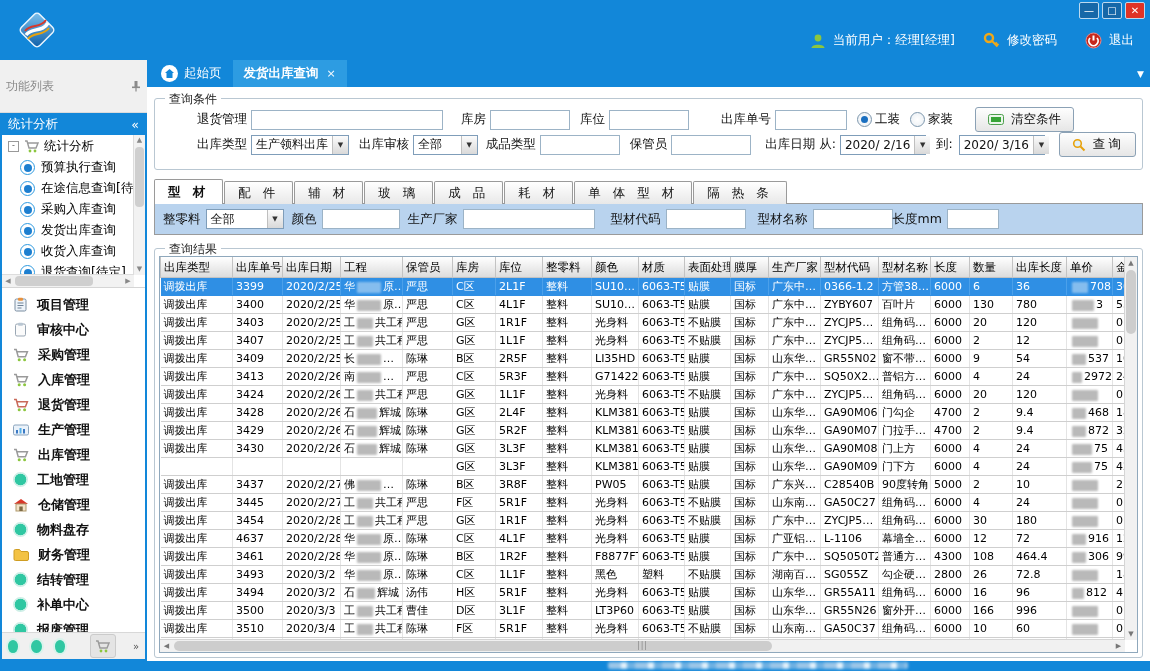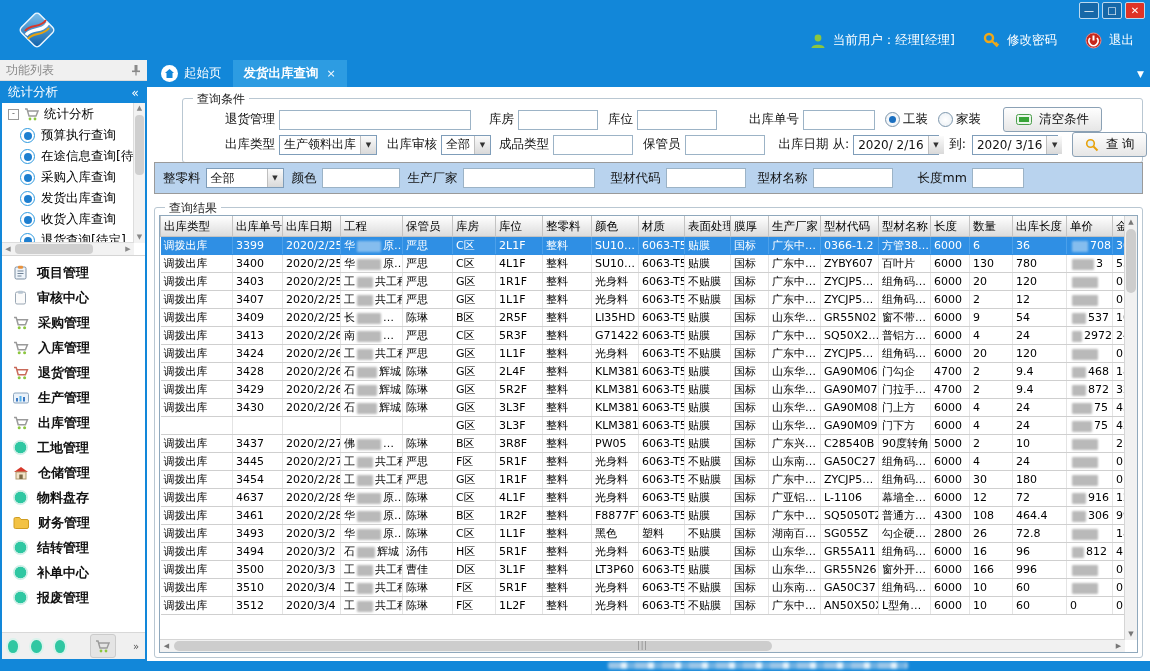--- a/index.html
+++ b/index.html
@@ -14,21 +14,21 @@
   .win-btn{width:18px;height:15px;display:flex;align-items:center;justify-content:center;color:#fff;font-size:10px;line-height:1;border:1px solid #bcd9ef;border-radius:2px;background:#1668a8;cursor:default;}
   .win-btn.close{background:#e03326;}
   .user-bar{position:absolute;right:16px;top:32px;display:flex;align-items:center;gap:7px;color:#fff;font-size:12.5px;white-space:nowrap;}
   .user-bar .gap{width:14px;}
 
   
   .app-body{display:flex;height:601px;background:#fff;}
 
   
   .sidebar{width:147px;display:flex;flex-direction:column;background:#fff;flex:none;}
-  .func-header{height:20px;background:#f0f0f0;color:#8a8a8a;font-size:12px;display:flex;align-items:center;justify-content:space-between;padding:0 6px;border-bottom:1px solid #dcdcdc;}
+  .func-header{height:20px;background:#f0f0f0;color:#8a8a8a;font-size:12px;display:flex;align-items:center;justify-content:space-between;padding:16px 6px;border-bottom:1px solid #dcdcdc;}
   .stat-header{height:22px;background:#1287d9;color:#fff;font-size:12.5px;display:flex;align-items:center;justify-content:space-between;padding:0 8px;}
   .side-wrap{flex:1;border:2px solid #1287d9;border-top:none;display:flex;flex-direction:column;overflow:hidden;background:#fff;}
   .tree{height:152px;position:relative;border-bottom:1px solid #d5d5d5;overflow:hidden;font-size:12.5px;}
   .tree-root{display:flex;align-items:center;gap:5px;padding:3px 2px 2px 6px;}
   .tree-root .exp{width:9px;height:9px;border:1px solid #999;font-size:8px;line-height:7px;text-align:center;color:#555;background:#fff;}
   .tree-item{display:flex;align-items:center;gap:6px;height:21px;padding-left:18px;white-space:nowrap;}
   .tree-dot{width:13px;height:13px;border-radius:50%;background:#fff;border:1.5px solid #2e9ae0;display:inline-block;position:relative;flex:none;}
   .tree-dot::after{content:"";position:absolute;inset:2.5px;border-radius:50%;background:#1d7fd0;}
   .tree-vscroll{position:absolute;right:0;top:0;bottom:12px;width:11px;background:#f2f2f2;border-left:1px solid #ddd;}
   .tree-vscroll .thumb{position:absolute;left:1px;right:1px;top:12px;height:60px;background:#cfcfcf;border-radius:4px;}
@@ -51,21 +51,21 @@
   .tabbar{height:27px;background:#1287d9;display:flex;align-items:stretch;position:relative;padding-left:3px;}
   .tab{display:flex;align-items:center;gap:6px;padding:0 11px;color:#fff;font-size:12.5px;white-space:nowrap;}
   .tab.active{background:#2d9ce2;font-weight:bold;}
   .tab .close-x{font-size:11px;font-weight:normal;opacity:.95;margin-left:2px;}
   .tab-home-ic{width:17px;height:17px;border-radius:50%;background:#fff;display:flex;align-items:center;justify-content:center;}
   .tab-dd{position:absolute;right:6px;top:0;bottom:0;display:flex;align-items:center;color:#fff;font-size:9px;}
 
   .content{flex:1;padding:2px 7px 0 7px;display:flex;flex-direction:column;min-height:0;}
   .groupbox{border:1px solid #b9c7d2;border-radius:3px;position:relative;}
   .gb-label{position:absolute;top:-8px;left:10px;background:#fff;padding:0 4px;font-size:12px;color:#222;}
-  .qbox{margin-top:9px;padding:8px 6px 5px 6px;flex:none;margin-left:28px;}
+  .qbox{margin-top:9px;padding:8px 6px 12px 6px;flex:none;}
   .q-row{display:flex;align-items:center;height:25px;font-size:12.5px;color:#111;white-space:nowrap;}
   .q-row label{margin:0 4px;}
   .tb{height:18px;border:1px solid #9cb3c6;background:#fff;outline:none;font-size:12px;padding:0 3px;font-family:inherit;}
   .dd{display:inline-flex;align-items:center;justify-content:space-between;border:1px solid #7f9db9;background:#fff;height:20px;padding-left:4px;font-size:12px;box-sizing:border-box;}
   .dd .arr{width:15px;height:18px;margin-left:4px;background:linear-gradient(#fbfbfb,#d9d9d9);border-left:1px solid #bfbfbf;display:flex;align-items:center;justify-content:center;font-size:7px;color:#333;flex:none;}
   .radio{width:13px;height:13px;border-radius:50%;border:1px solid #7d97ad;background:radial-gradient(#fff,#e9eef3);display:inline-block;position:relative;vertical-align:-2px;margin:0 3px 0 10px;}
   .radio.on::after{content:"";position:absolute;inset:3px;border-radius:50%;background:#1a6fc0;}
   .btn{height:25px;border:1px solid #8ba1b5;background:linear-gradient(#fefefe,#e6e6e6);border-radius:3px;display:inline-flex;align-items:center;gap:7px;padding:0 12px;font-size:12.5px;color:#111;}
   .btn svg{flex:none;}
 
@@ -434,35 +434,45 @@
             <button class="btn" style="margin-left:14px;width:96px;justify-content:flex-start;">
               <svg width="14" height="14" viewBox="0 0 14 14">
                 <circle cx="5.5" cy="5.5" r="3.8" fill="#dff0fb" stroke="#e8a20c" stroke-width="1.6"></circle>
                 <path d="M8.5 8.5 L12.5 12.5" stroke="#e8a20c" stroke-width="2"></path>
               </svg>
               <span>查  询</span>
             </button>
           </div>
         </div>
 
+        <div class="mtabs" id="mtabs">
+            <div class="mtab active">型  材</div>
+            <div class="mtab">配  件</div>
+            <div class="mtab">辅  材</div>
+            <div class="mtab">玻  璃</div>
+            <div class="mtab">成  品</div>
+            <div class="mtab">耗  材</div>
+            <div class="mtab">单 体 型 材</div>
+            <div class="mtab">隔 热 条</div>
+          </div>
         <div class="filter-band">
           <label>整零料</label>
           <span class="dd" style="width:78px;">
             <span>全部</span>
               <span class="arr">▼</span>
           </span>
           <label>颜色</label>
           <input class="tb" style="width: 70px;">
           <label>生产厂家</label>
           <input class="tb" style="width: 124px;">
           <label style="margin-left:16px;">型材代码</label>
           <input class="tb" style="width: 72px;">
           <label style="margin-left:12px;">型材名称</label>
           <input class="tb" style="width: 72px;">
-          <label style="margin-left:25px;">长度mm</label>
+          <label style="margin-left:0;">长度mm</label>
           <input class="tb" style="width: 44px;">
         </div>
 
         <div class="groupbox rbox">
           <span class="gb-label">查询结果</span>
           <div class="grid">
             <div class="grid-clip">
               <table class="grid-table">
                 <colgroup id="grid-cols">
                     <col style="width: 72px;">

